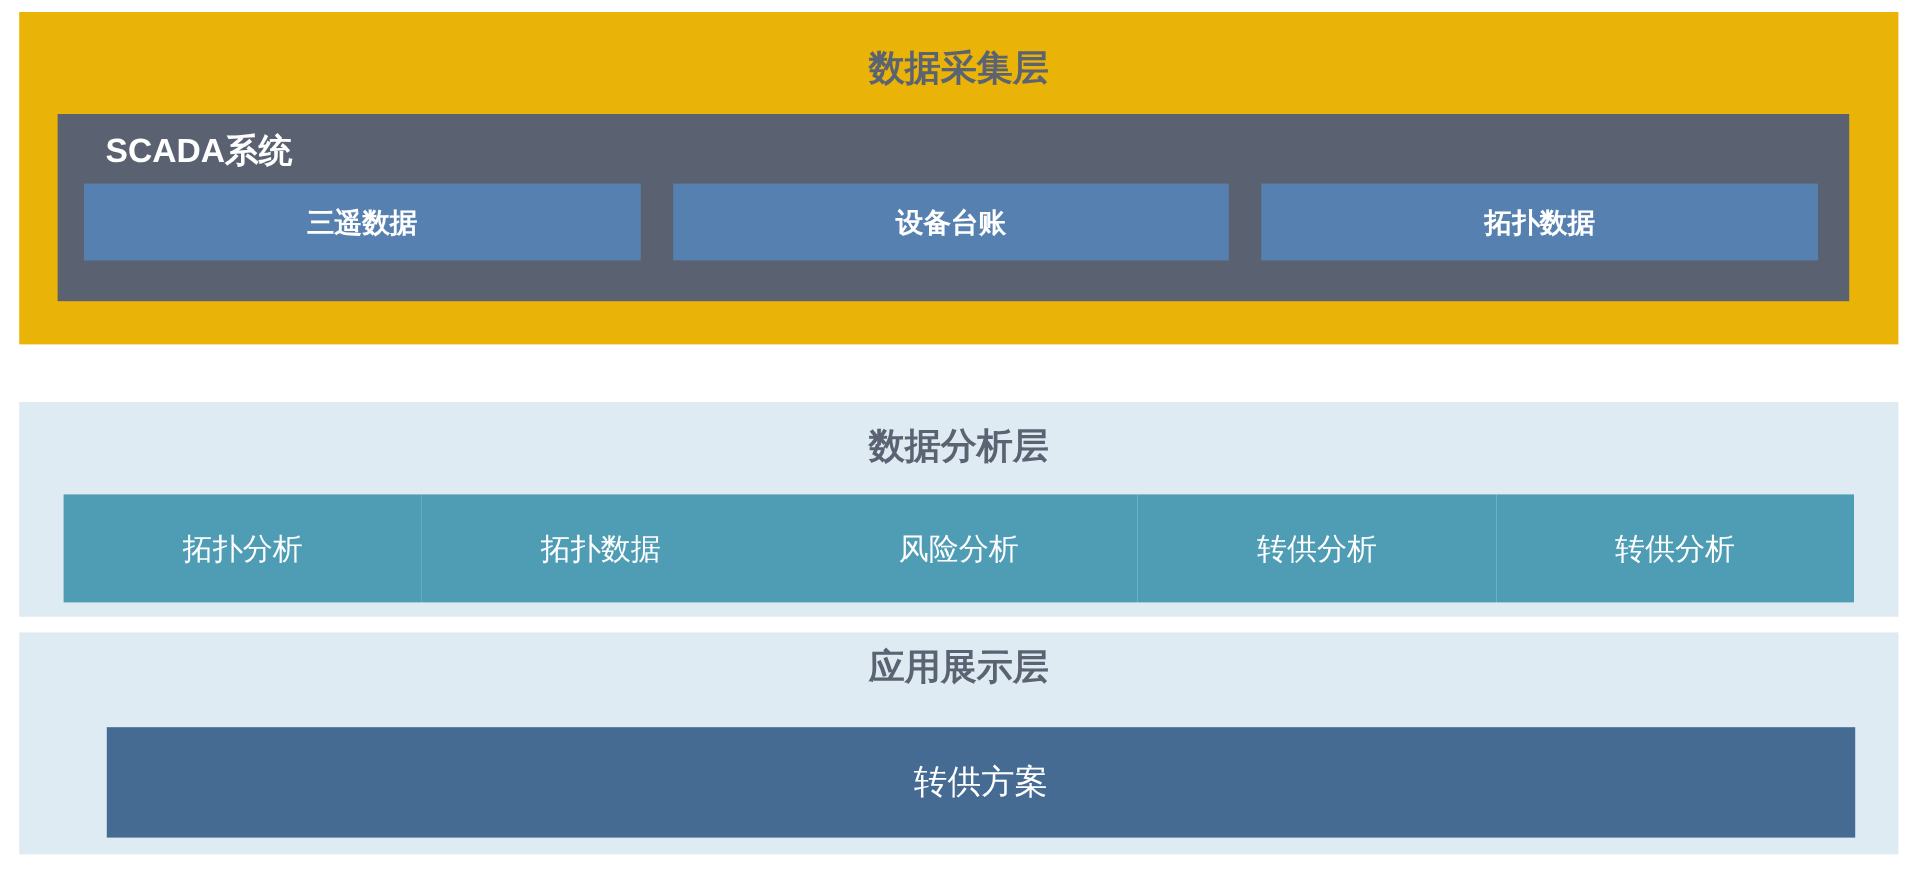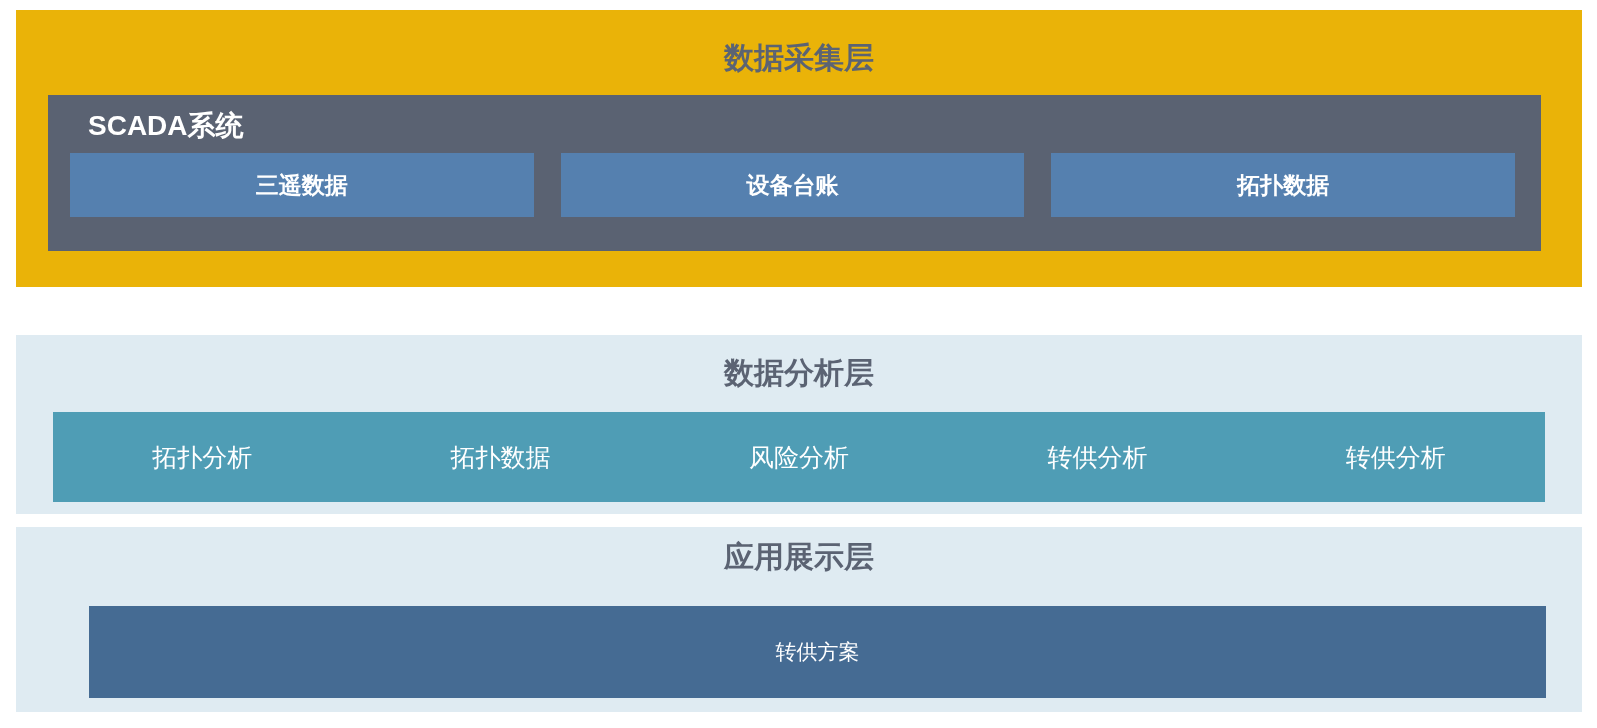--- a/index.html
+++ b/index.html
@@ -87,21 +87,21 @@
     position: absolute;
     left: 41px; right: 36px;
     top: 79px; height: 92px;
     display: flex;
     gap: 21px;
   }
   .application-box {
     flex: 1 1 0;
     background: #456b93;
     color: #ffffff;
-    font-size: 21px;
+    font-size: 28px;
     display: flex;
     align-items: center;
     justify-content: center;
     margin-left: 32px;
   }
 </style>
 </head>
 <body>
 
 <div class="canvas">

